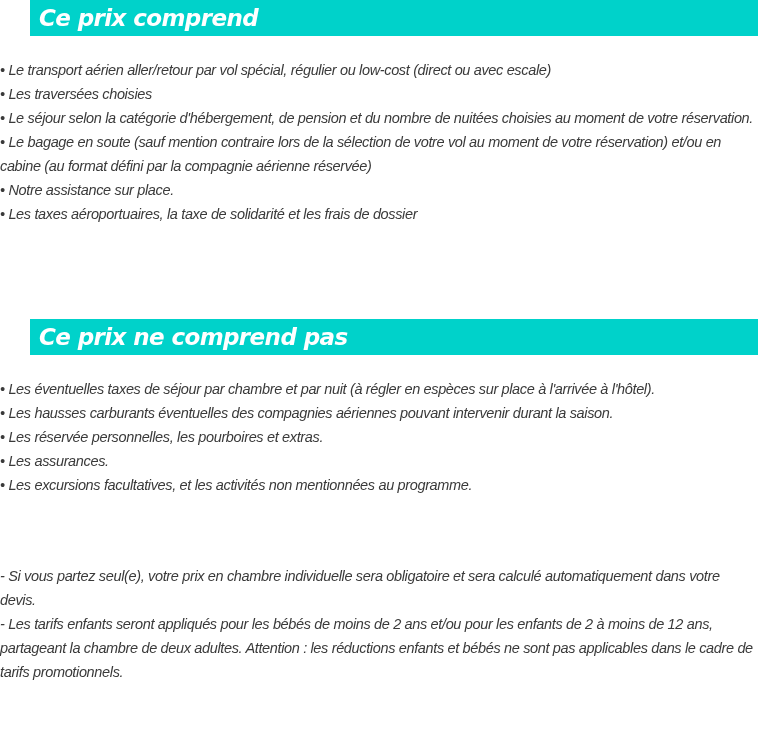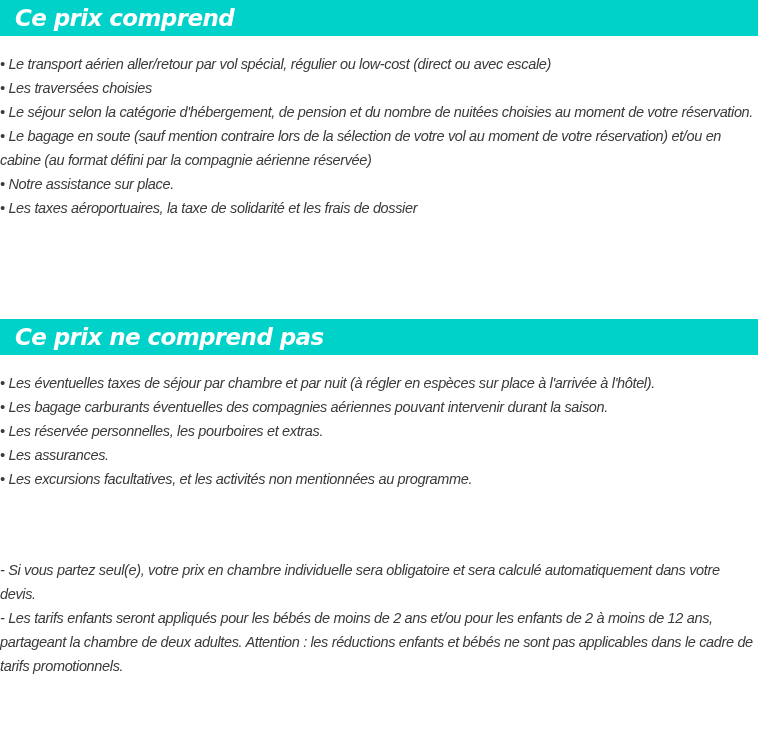--- a/index.html
+++ b/index.html
@@ -1,24 +1,25 @@
 <!DOCTYPE html>
 <html><head>
   <meta charset="utf-8">
   <style>
     html, body { margin: 0; padding: 0; background: #ffffff; }
     body { width: 758px; height: 731px; overflow: hidden; position: relative; font-family: "Liberation Sans", sans-serif; }
     .section { position: absolute; left: 0; width: 758px; }
     .bar {
       height: 36px; background: #00d2ca; color: #ffffff;
       font-family: "DejaVu Sans", sans-serif; font-style: italic; font-weight: bold;
-      font-size: 23px; line-height: 36px; padding-left: 15px; box-sizing: border-box;
+      font-size: 23px; line-height: 36px; padding-left: 9px; box-sizing: border-box;
       letter-spacing: -0.6px;
+      margin-left: 30px;
     }
-    .body { padding-top: 16px; }
+    .body { padding-top: 22px; }
     .line {
       font-style: italic; font-size: 14.5px; line-height: 24px; color: #3a3a3a;
       letter-spacing: -0.35px; white-space: normal; margin: 0;
     }
     #s1 { top: 0; }
     #s2 { top: 319px; }
     #s3 { top: 542px; }
   </style>
 </head>
 <body>
@@ -32,21 +33,21 @@
     <p class="line">• Le bagage en soute (sauf mention contraire lors de la sélection de votre vol au moment de votre réservation) et/ou en cabine (au format défini par la compagnie aérienne réservée)</p>
     <p class="line">• Notre assistance sur place.</p>
     <p class="line">• Les taxes aéroportuaires, la taxe de solidarité et les frais de dossier</p>
   </div>
 </div>
 
 <div class="section" id="s2">
   <div class="bar">Ce prix ne comprend pas</div>
   <div class="body">
     <p class="line">• Les éventuelles taxes de séjour par chambre et par nuit (à régler en espèces sur place à l'arrivée à l'hôtel).</p>
-    <p class="line">• Les bagage carburants éventuelles des compagnies aériennes pouvant intervenir durant la saison.</p>
+    <p class="line">• Les hausses carburants éventuelles des compagnies aériennes pouvant intervenir durant la saison.</p>
     <p class="line">• Les réservée personnelles, les pourboires et extras.</p>
     <p class="line">• Les assurances.</p>
     <p class="line">• Les excursions facultatives, et les activités non mentionnées au programme.</p>
   </div>
 </div>
 
 <div class="section" id="s3">
   <div class="body">
     <p class="line">- Si vous partez seul(e), votre prix en chambre individuelle sera obligatoire et sera calculé automatiquement dans votre devis.</p>
     <p class="line">- Les tarifs enfants seront appliqués pour les bébés de moins de 2 ans et/ou pour les enfants de 2 à moins de 12 ans, partageant la chambre de deux adultes. Attention : les réductions enfants et bébés ne sont pas applicables dans le cadre de tarifs promotionnels.</p>

